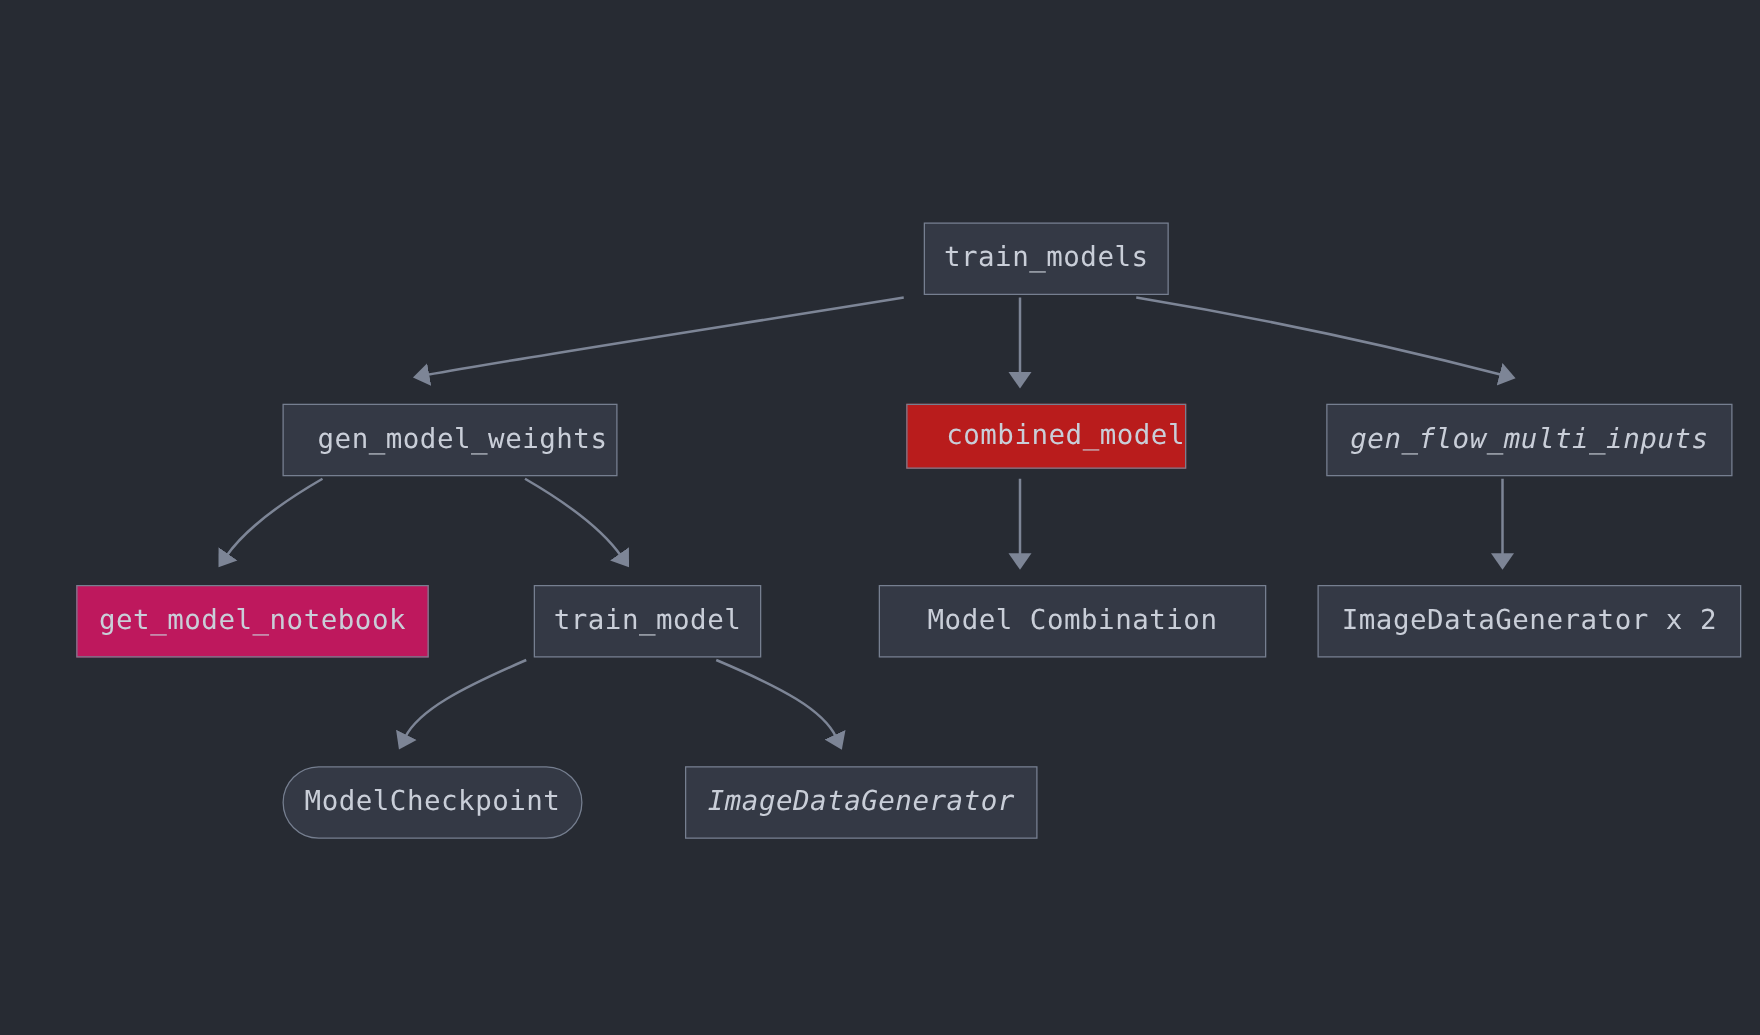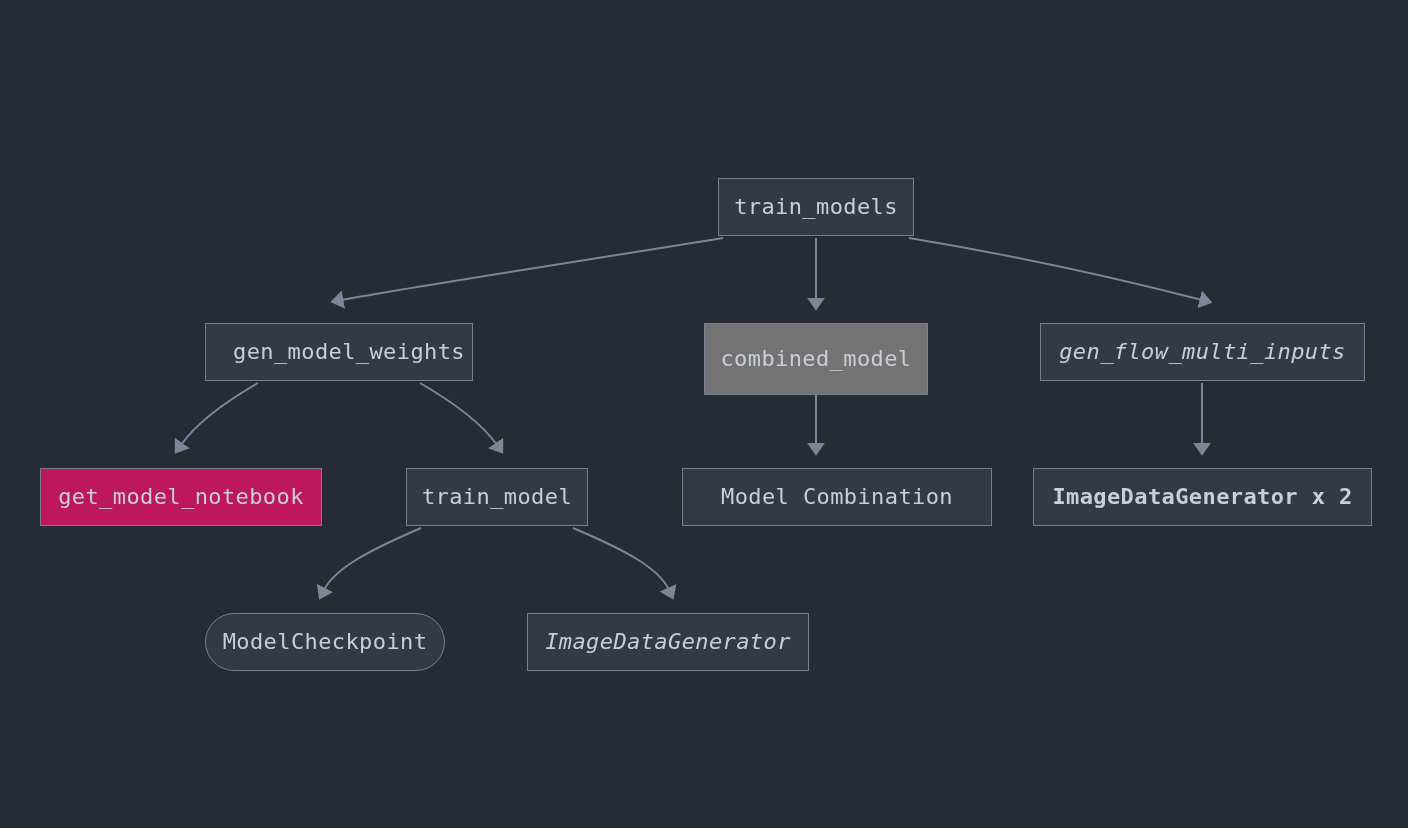--- a/index.html
+++ b/index.html
@@ -35,20 +35,21 @@
     border: 1.6px solid #767f90;
     display: flex;
     align-items: center;
     justify-content: center;
     color: #c9ced8;
     font-family: "DejaVu Sans Mono", "Liberation Mono", monospace;
     font-size: 22px;
     letter-spacing: 0.4px;
     white-space: nowrap;
     user-select: none;
+    margin-left: 21px;
   }
   .node-label {
     display: block;
     line-height: 1;
   }
 </style>
 </head>
 <body>
 
 <div id="canvas">
@@ -72,36 +73,36 @@
       </g>
   </svg>
 
   <div id="nodes-group">
       <div class="node" style="left: 718px; top: 178px; width: 196px; height: 58px; background: rgb(52, 57, 69); border-color: rgb(118, 127, 144); color: rgb(201, 206, 216);">
         <span class="node-label">train_models</span>
       </div>
       <div class="node" style="left: 205px; top: 323px; width: 268px; height: 58px; background: rgb(52, 57, 69); border-color: rgb(118, 127, 144); color: rgb(201, 206, 216); padding-left: 20px;">
         <span class="node-label">gen_model_weights</span>
       </div>
-      <div class="node" style="left: 704px; top: 323px; width: 224px; height: 72px; background: #737373; border-color: rgb(118, 127, 144); color: rgb(201, 206, 216);">
+      <div class="node" style="left: 704px; top: 323px; width: 224px; height: 52px; background: #b91c1c; border-color: rgb(118, 127, 144); color: rgb(201, 206, 216); justify-content: flex-end;">
         <span class="node-label">combined_model</span>
       </div>
       <div class="node" style="left: 1040px; top: 323px; width: 325px; height: 58px; background: rgb(52, 57, 69); border-color: rgb(118, 127, 144); color: rgb(201, 206, 216); font-style: italic;">
         <span class="node-label">gen_flow_multi_inputs</span>
       </div>
       <div class="node" style="left: 40px; top: 468px; width: 282px; height: 58px; background: #be185d; border-color: rgb(118, 127, 144); color: rgb(201, 206, 216);">
         <span class="node-label">get_model_notebook</span>
       </div>
       <div class="node" style="left: 406px; top: 468px; width: 182px; height: 58px; background: rgb(52, 57, 69); border-color: rgb(118, 127, 144); color: rgb(201, 206, 216); text-align: center;">
         <span class="node-label">train_model</span>
       </div>
       <div class="node" style="left: 682px; top: 468px; width: 310px; height: 58px; background: rgb(52, 57, 69); border-color: rgb(118, 127, 144); color: rgb(201, 206, 216);">
         <span class="node-label">Model Combination</span>
       </div>
-      <div class="node" style="left: 1033px; top: 468px; width: 339px; height: 58px; background: rgb(52, 57, 69); border-color: rgb(118, 127, 144); color: rgb(201, 206, 216); font-weight: bold;">
+      <div class="node" style="left: 1033px; top: 468px; width: 339px; height: 58px; background: rgb(52, 57, 69); border-color: rgb(118, 127, 144); color: rgb(201, 206, 216);">
         <span class="node-label">ImageDataGenerator x 2</span>
       </div>
       <div class="node" style="left: 205px; top: 613px; width: 240px; height: 58px; background: rgb(52, 57, 69); border-color: rgb(118, 127, 144); color: rgb(201, 206, 216); border-radius: 29px;">
         <span class="node-label">ModelCheckpoint</span>
       </div>
       <div class="node" style="left: 527px; top: 613px; width: 282px; height: 58px; background: rgb(52, 57, 69); border-color: rgb(118, 127, 144); color: rgb(201, 206, 216); font-style: italic;">
         <span class="node-label">ImageDataGenerator</span>
       </div>
     </div>
 

